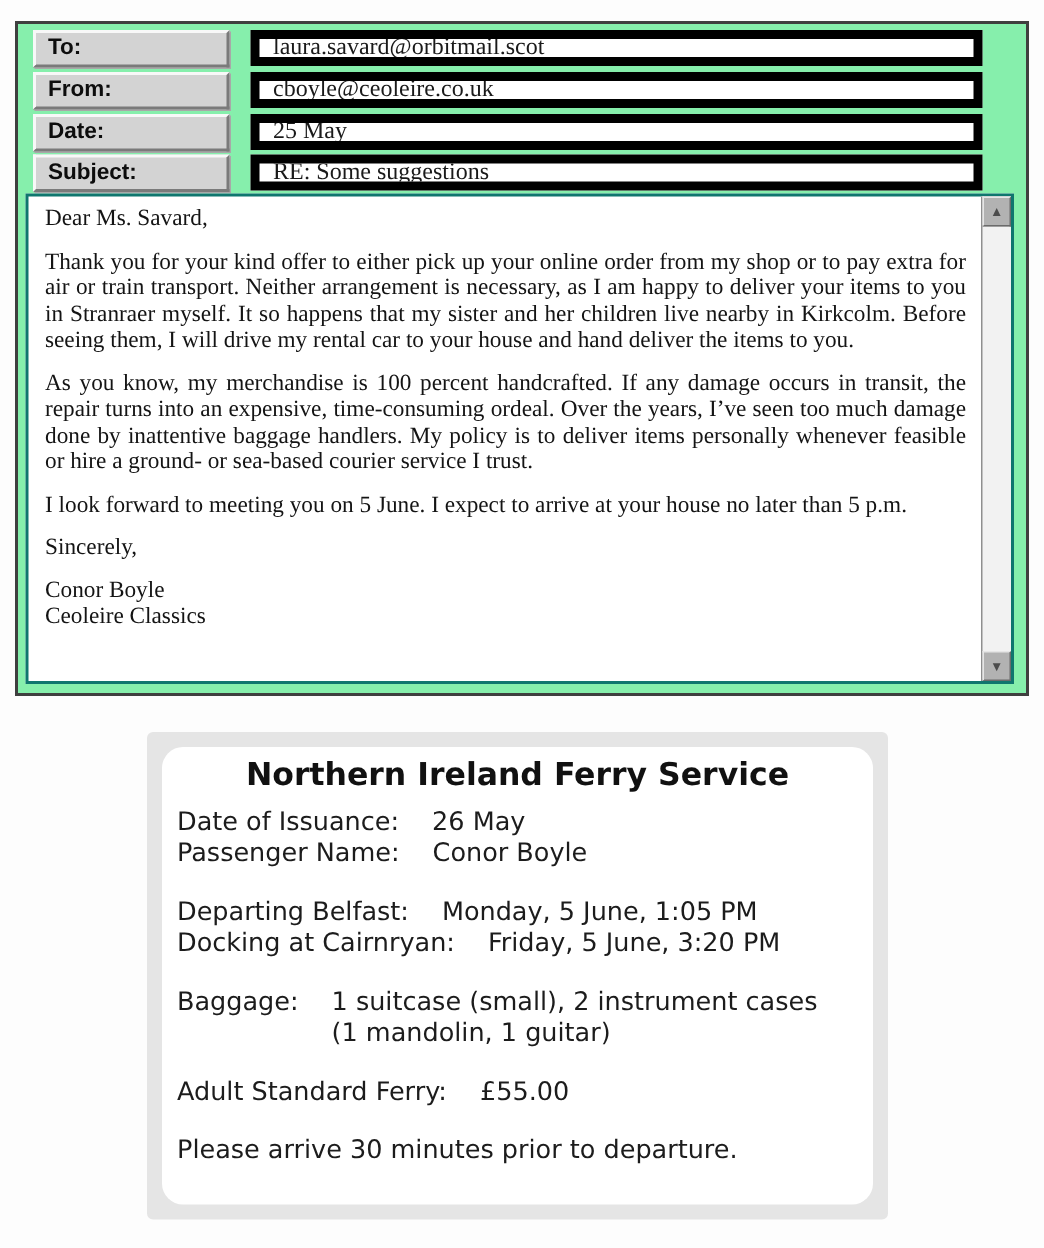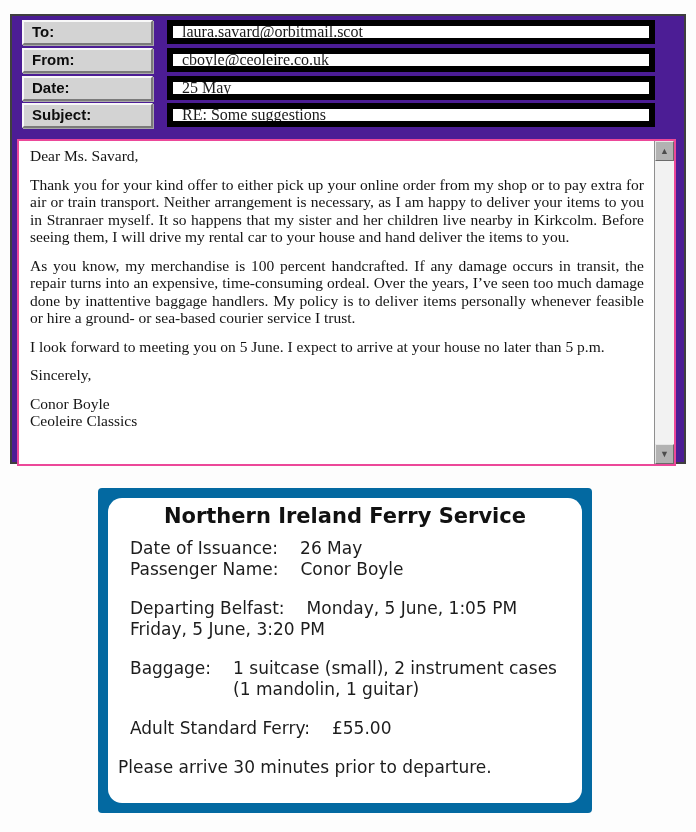--- a/index.html
+++ b/index.html
@@ -6,43 +6,43 @@
   html,body { background:#ffffff; }
   .page {
     position:relative; width:696px; height:832px;
     background:#fdfdfd; overflow:hidden;
     font-family:"Liberation Sans", sans-serif;
   }
 
   
   .email-window {
     position:absolute; left:10px; top:14px; width:676px; height:450px;
-    background:#4c1d95; border:2px solid #3f3f3f;
+    background:#86efac; border:2px solid #3f3f3f;
   }
   .hrow { position:absolute; left:0; top:0; width:100%; }
   .flabel {
     position:absolute; left:10px; width:131px; height:25px;
     background:#d3d3d3; color:#0d0d0d;
     border-top:2px solid #f8f8f8; border-left:2px solid #f8f8f8;
     border-bottom:2px solid #7a7a7a; border-right:2px solid #7a7a7a;
     box-shadow:1px 1px 0 #a8a8a8;
     font-weight:bold; font-size:15px; line-height:20px; padding-left:8px;
     cursor:default;
   }
   .finput {
     position:absolute; left:155px; width:488px; height:24px;
     background:#ffffff; border:6px solid #000000;
     font-family:"Liberation Serif", serif; font-size:16px; color:#1a1a1a;
     padding:0 9px; outline:none;
   }
   .row0 { top:4px; }  .row1 { top:32px; }  .row2 { top:60px; }  .row3 { top:87px; }
 
   .body-box {
-    position:absolute; left:5px; top:123px; width:659px; height:327px;
-    background:#ffffff; border:2px solid #ec4899;
+    position:absolute; left:5px; top:113px; width:659px; height:327px;
+    background:#ffffff; border:2px solid #0f766e;
   }
   .body-text {
     position:absolute; left:0; top:0; right:20px; bottom:0;
     padding:6px 10px 0 11px;
     font-family:"Liberation Serif", serif; font-size:15.5px; line-height:17.5px;
     color:#141414; text-align:justify; overflow:hidden;
   }
   .body-text p { margin:0 0 11px 0; }
   .body-text p.tight { margin:0; }
 
@@ -58,32 +58,32 @@
     border-bottom:1px solid #6b6b6b; border-right:1px solid #6b6b6b;
     display:flex; align-items:center; justify-content:center;
     font-size:9px; color:#4c4c4c; cursor:pointer; user-select:none;
   }
   .sb-btn.up { top:0; }
   .sb-btn.down { bottom:0; }
 
   
   .ticket {
     position:absolute; left:98px; top:488px; width:494px; height:325px;
-    background:#0369a1; border-radius:4px; padding:10px;
+    background:#e5e5e5; border-radius:4px; padding:10px;
   }
   .ticket-inner {
     width:100%; height:100%; background:#ffffff; border-radius:14px;
     padding:4px 10px 0 10px; overflow:hidden;
     font-family:"DejaVu Sans", sans-serif; color:#1c1c1c;
   }
   .ticket-title {
     text-align:center; font-weight:bold; font-size:21px; line-height:25px;
     margin:2px 0 9px 0; color:#111;
   }
-  .trow { display:flex; font-size:17px; line-height:21px; white-space:nowrap;margin-left:12px; }
+  .trow { display:flex; font-size:17px; line-height:21px; white-space:nowrap; }
   .tlabel { flex:none; margin-right:22px; }
   .tvalue { flex:none; }
   .tvalue span { display:block; }
   .tgap { margin-top:18px; }
   .tfooter { margin-top:18px; font-size:17px; line-height:21px; white-space:nowrap; }
 </style>
 </head>
 <body>
 
 <div class="page">
@@ -139,20 +139,21 @@
       <div class="trow">
         <span class="tlabel">Passenger Name:</span>
         <span class="tvalue">Conor Boyle</span>
       </div>
 
       <div class="trow tgap">
         <span class="tlabel">Departing Belfast:</span>
         <span class="tvalue">Monday, 5 June, 1:05 PM</span>
       </div>
       <div class="trow">
+        <span class="tlabel">Docking at Cairnryan:</span>
         <span class="tvalue">Friday, 5 June, 3:20 PM</span>
       </div>
 
       <div class="trow tgap">
         <span class="tlabel">Baggage:</span>
         <span class="tvalue">
           <span>1 suitcase (small), 2 instrument cases</span>
           <span>(1 mandolin, 1 guitar)</span>
         </span>
       </div>

